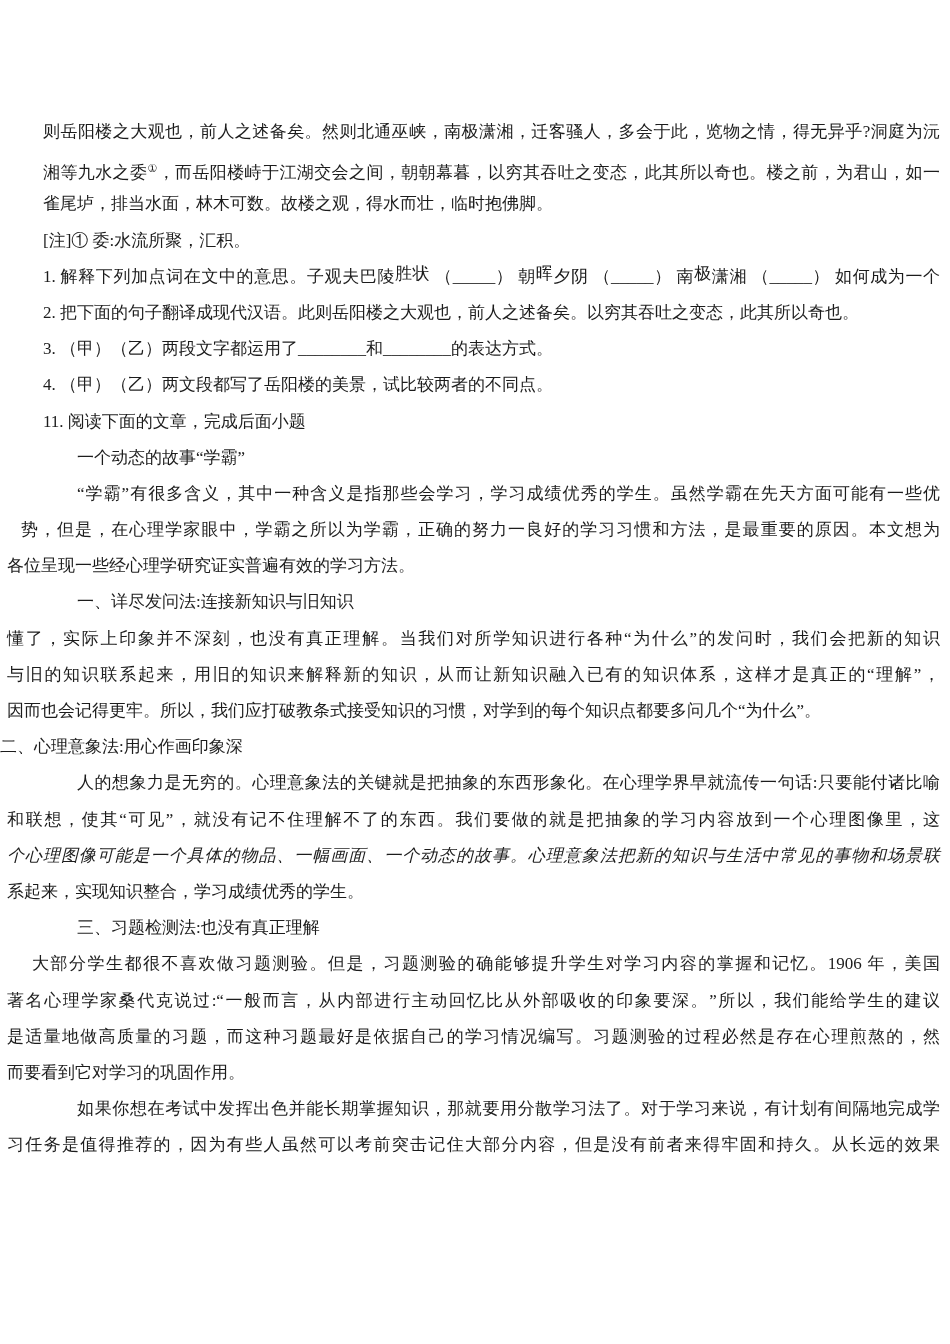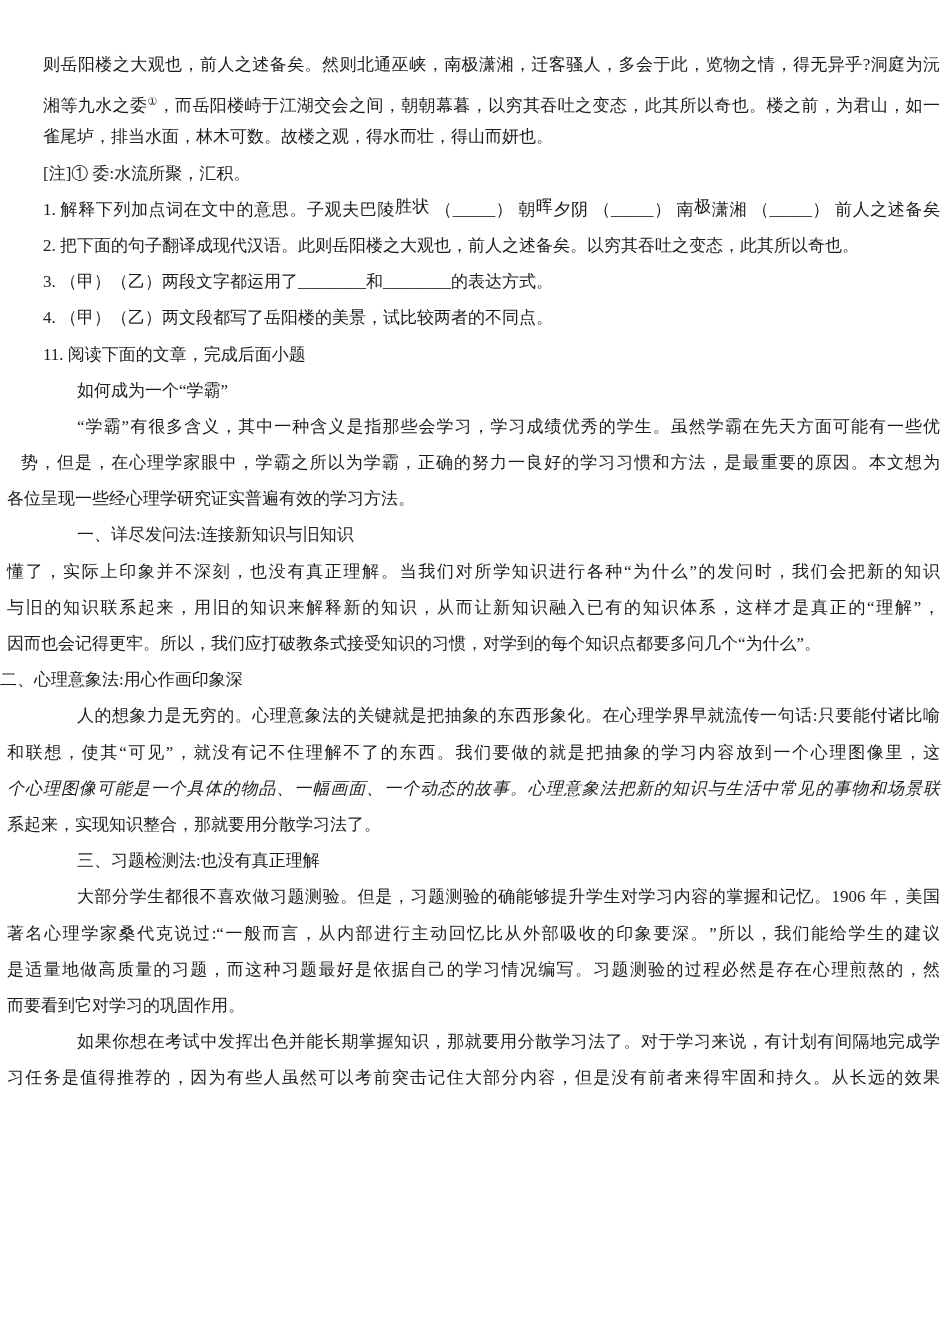--- a/index.html
+++ b/index.html
@@ -11,21 +11,21 @@
     width: 950px;
     height: 1344px;
     overflow: hidden;
     font-family: "Liberation Serif", serif;
     color: #1c1c1c;
   }
   .page {
     width: 950px;
     height: 1344px;
     background: #ffffff;
-    padding-top: 47px;
+    padding-top: 114px;
     box-sizing: border-box;
   }
   .line {
     font-size: 17px;
     line-height: 36.2px;
     height: 36.2px;
     margin-right: 10px;
     text-align: left;
     white-space: nowrap;
   }
@@ -44,40 +44,40 @@
     font-size: 11px;
     vertical-align: 6px;
   }
 </style>
 </head>
 <body>
 
 <div class="page">
     <div class="line j" style="margin-left: 43px;">则岳阳楼之大观也，前人之述备矣。然则北通巫峡，南极潇湘，迁客骚人，多会于此，览物之情，得无异乎?洞庭为沅</div>
     <div class="line j" style="margin-left: 43px;"><span>湘等九水之委</span><span class="sup">①</span><span>，而岳阳楼峙于江湖交会之间，朝朝幕暮，以穷其吞吐之变态，此其所以奇也。楼之前，为君山，如一</span></div>
-    <div class="line" style="margin-left: 43px;">雀尾垆，排当水面，林木可数。故楼之观，得水而壮，得山而妍也。</div>
+    <div class="line" style="margin-left: 43px;">雀尾垆，排当水面，林木可数。故楼之观，得水而壮，临时抱佛脚。</div>
     <div class="line" style="margin-left: 43px;">[注]① 委:水流所聚，汇积。</div>
-    <div class="line j" style="margin-left: 43px;"><span>1. 解释下列加点词在文中的意思。子观夫巴陵</span><span class="em">胜状</span><span> （_____） 朝</span><span class="em">晖</span><span>夕阴 （_____） 南</span><span class="em">极</span><span>潇湘 （_____） 前人之述备矣</span></div>
+    <div class="line j" style="margin-left: 43px;"><span>1. 解释下列加点词在文中的意思。子观夫巴陵</span><span class="em">胜状</span><span> （_____） 朝</span><span class="em">晖</span><span>夕阴 （_____） 南</span><span class="em">极</span><span>潇湘 （_____） 如何成为一个</span></div>
     <div class="line" style="margin-left: 43px;">2. 把下面的句子翻译成现代汉语。此则岳阳楼之大观也，前人之述备矣。以穷其吞吐之变态，此其所以奇也。</div>
     <div class="line" style="margin-left: 43px;">3. （甲）（乙）两段文字都运用了________和________的表达方式。</div>
     <div class="line" style="margin-left: 43px;">4. （甲）（乙）两文段都写了岳阳楼的美景，试比较两者的不同点。</div>
     <div class="line" style="margin-left: 43px;">11. 阅读下面的文章，完成后面小题</div>
-    <div class="line" style="margin-left: 77px;">如何成为一个“学霸”</div>
+    <div class="line" style="margin-left: 77px;">一个动态的故事“学霸”</div>
     <div class="line j" style="margin-left: 77px;">“学霸”有很多含义，其中一种含义是指那些会学习，学习成绩优秀的学生。虽然学霸在先天方面可能有一些优</div>
     <div class="line j" style="margin-left: 21px;">势，但是，在心理学家眼中，学霸之所以为学霸，正确的努力一良好的学习习惯和方法，是最重要的原因。本文想为</div>
     <div class="line" style="margin-left: 7px;">各位呈现一些经心理学研究证实普遍有效的学习方法。</div>
     <div class="line" style="margin-left: 77px;">一、详尽发问法:连接新知识与旧知识</div>
     <div class="line j" style="margin-left: 7px;">懂了，实际上印象并不深刻，也没有真正理解。当我们对所学知识进行各种“为什么”的发问时，我们会把新的知识</div>
     <div class="line j" style="margin-left: 7px;">与旧的知识联系起来，用旧的知识来解释新的知识，从而让新知识融入已有的知识体系，这样才是真正的“理解”，</div>
     <div class="line" style="margin-left: 7px;">因而也会记得更牢。所以，我们应打破教条式接受知识的习惯，对学到的每个知识点都要多问几个“为什么”。</div>
     <div class="line" style="">二、心理意象法:用心作画印象深</div>
     <div class="line j" style="margin-left: 77px;">人的想象力是无穷的。心理意象法的关键就是把抽象的东西形象化。在心理学界早就流传一句话:只要能付诸比喻</div>
     <div class="line j" style="margin-left: 7px;">和联想，使其“可见”，就没有记不住理解不了的东西。我们要做的就是把抽象的学习内容放到一个心理图像里，这</div>
     <div class="line j" style="margin-left: 7px; font-style: italic;">个心理图像可能是一个具体的物品、一幅画面、一个动态的故事。心理意象法把新的知识与生活中常见的事物和场景联</div>
-    <div class="line" style="margin-left: 7px;">系起来，实现知识整合，那就要用分散学习法了。</div>
+    <div class="line" style="margin-left: 7px;">系起来，实现知识整合，学习成绩优秀的学生。</div>
     <div class="line" style="margin-left: 77px;">三、习题检测法:也没有真正理解</div>
-    <div class="line j" style="margin-left: 77px;">大部分学生都很不喜欢做习题测验。但是，习题测验的确能够提升学生对学习内容的掌握和记忆。1906 年，美国</div>
+    <div class="line j" style="margin-left: 32px;">大部分学生都很不喜欢做习题测验。但是，习题测验的确能够提升学生对学习内容的掌握和记忆。1906 年，美国</div>
     <div class="line j" style="margin-left: 7px;">著名心理学家桑代克说过:“一般而言，从内部进行主动回忆比从外部吸收的印象要深。”所以，我们能给学生的建议</div>
     <div class="line j" style="margin-left: 7px;">是适量地做高质量的习题，而这种习题最好是依据自己的学习情况编写。习题测验的过程必然是存在心理煎熬的，然</div>
     <div class="line" style="margin-left: 7px;">而要看到它对学习的巩固作用。</div>
     <div class="line j" style="margin-left: 77px;">如果你想在考试中发挥出色并能长期掌握知识，那就要用分散学习法了。对于学习来说，有计划有间隔地完成学</div>
     <div class="line j" style="margin-left: 7px;">习任务是值得推荐的，因为有些人虽然可以考前突击记住大部分内容，但是没有前者来得牢固和持久。从长远的效果</div>
   </div>
 
 </body></html>

